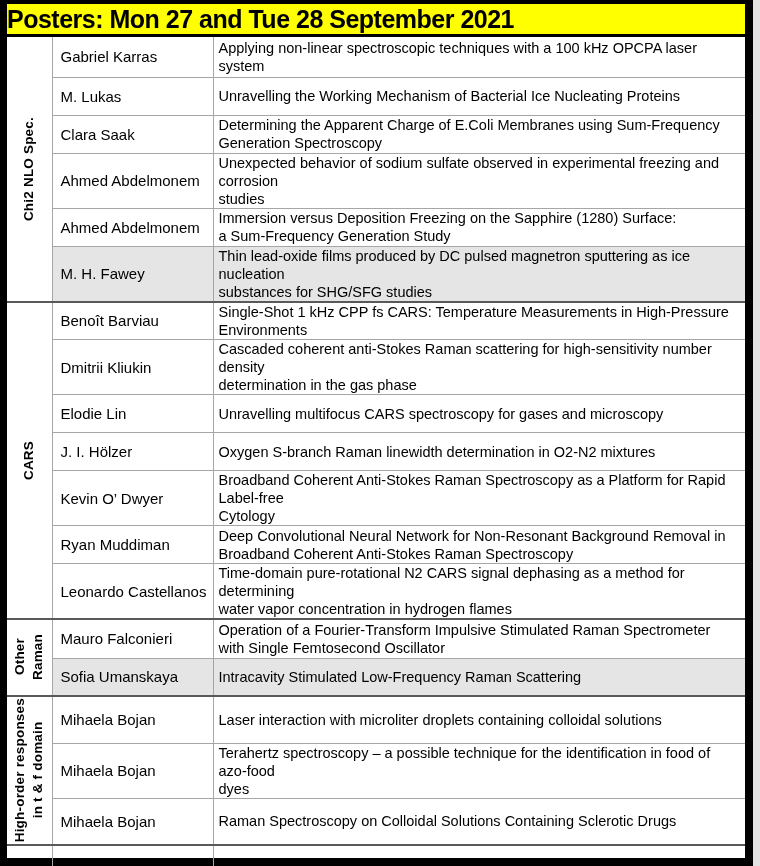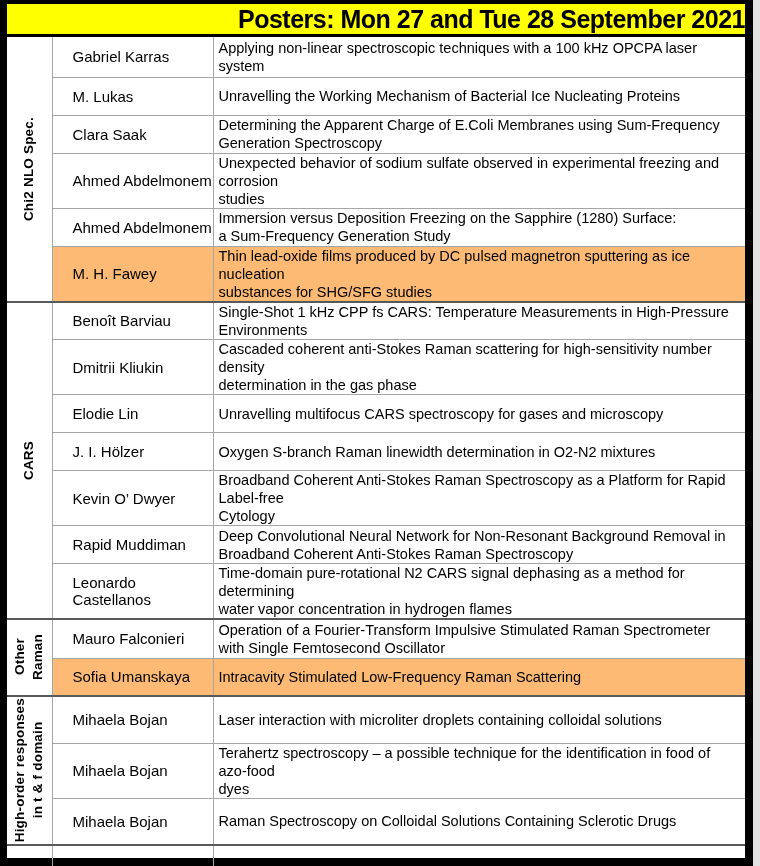--- a/index.html
+++ b/index.html
@@ -21,21 +21,21 @@
     border-color: #000;
     border-width: 4px 8px 8px 7px;
     background: #fff;
   }
   #title-band {
     height: 30px;
     background: #ffff00;
     border-bottom: 3px solid #000;
     display: flex;
     align-items: center;
-    justify-content: flex-end;
+    justify-content: flex-start;
   }
   #title-band .title-text {
     font-weight: bold;
     font-size: 25px;
     line-height: 1;
     letter-spacing: -0.5px;
   }
   table#poster-table {
     border-collapse: collapse;
     table-layout: fixed;
@@ -59,38 +59,38 @@
     white-space: pre-line;
     margin: 0 auto;
     font-weight: bold;
     font-size: 13.5px;
     line-height: 1.35;
     letter-spacing: 0.2px;
   }
   td.name-cell {
     border-right: 1px solid #a6a6a6;
     border-top: 1px solid #a6a6a6;
-    padding-left: 20px;
+    padding-left: 8px;
     font-size: 15px;
   }
   td.title-cell {
     border-top: 1px solid #a6a6a6;
     padding-left: 5px;
     padding-right: 4px;
     font-size: 14.5px;
     line-height: 18px;
     white-space: pre-line;
   }
   tr.first-of-section td.name-cell,
   tr.first-of-section td.title-cell,
   tr.first-of-section td.cat-cell {
     border-top: 2px solid #595959;
   }
   tbody.sec-0 tr.first-of-section td { border-top: none; }
-  td.shaded { background: #fdba74; }
+  td.shaded { background: #e5e5e5; }
 </style>
 </head>
 <body>
 
 <div id="frame">
   <div id="title-band" style="background: rgb(255, 255, 0);">
     <span class="title-text">Posters: Mon 27 and Tue 28 September 2021</span>
   </div>
 
   <table id="poster-table">
@@ -154,21 +154,21 @@
         <tr style="height: 38px; margin-left: 16px;">
           <td class="name-cell">J. I. Hölzer</td>
           <td class="title-cell">Oxygen S-branch Raman linewidth determination in O2-N2 mixtures</td>
         </tr>
         <tr style="height: 38px;">
           <td class="name-cell">Kevin O’ Dwyer</td>
           <td class="title-cell">Broadband Coherent Anti-Stokes Raman Spectroscopy as a Platform for Rapid Label-free
 Cytology</td>
         </tr>
         <tr style="height: 38px;">
-          <td class="name-cell">Rapid Muddiman</td>
+          <td class="name-cell">Ryan Muddiman</td>
           <td class="title-cell">Deep Convolutional Neural Network for Non-Resonant Background Removal in
 Broadband Coherent Anti-Stokes Raman Spectroscopy</td>
         </tr>
         <tr style="height: 37px;">
           <td class="name-cell">Leonardo Castellanos</td>
           <td class="title-cell">Time-domain pure-rotational N2 CARS signal dephasing as a method for determining
 water vapor concentration in hydrogen flames</td>
         </tr>
       </tbody>
       <tbody class="sec-2">

